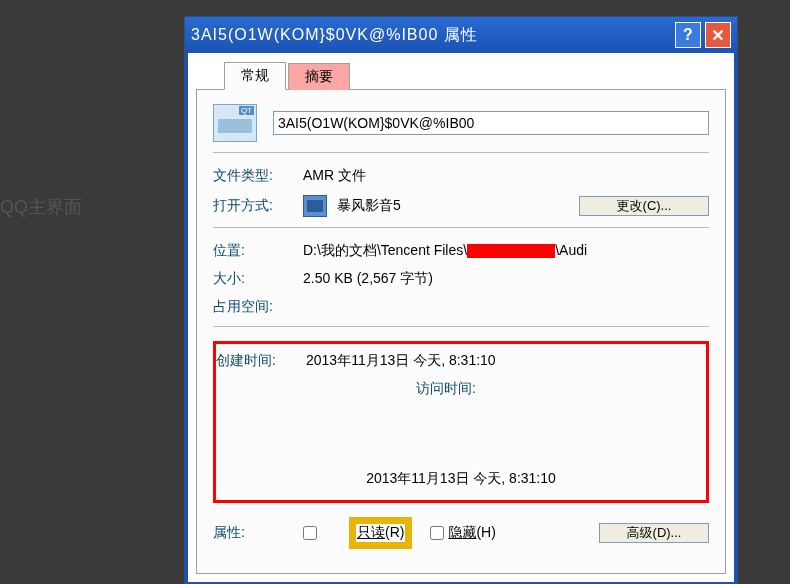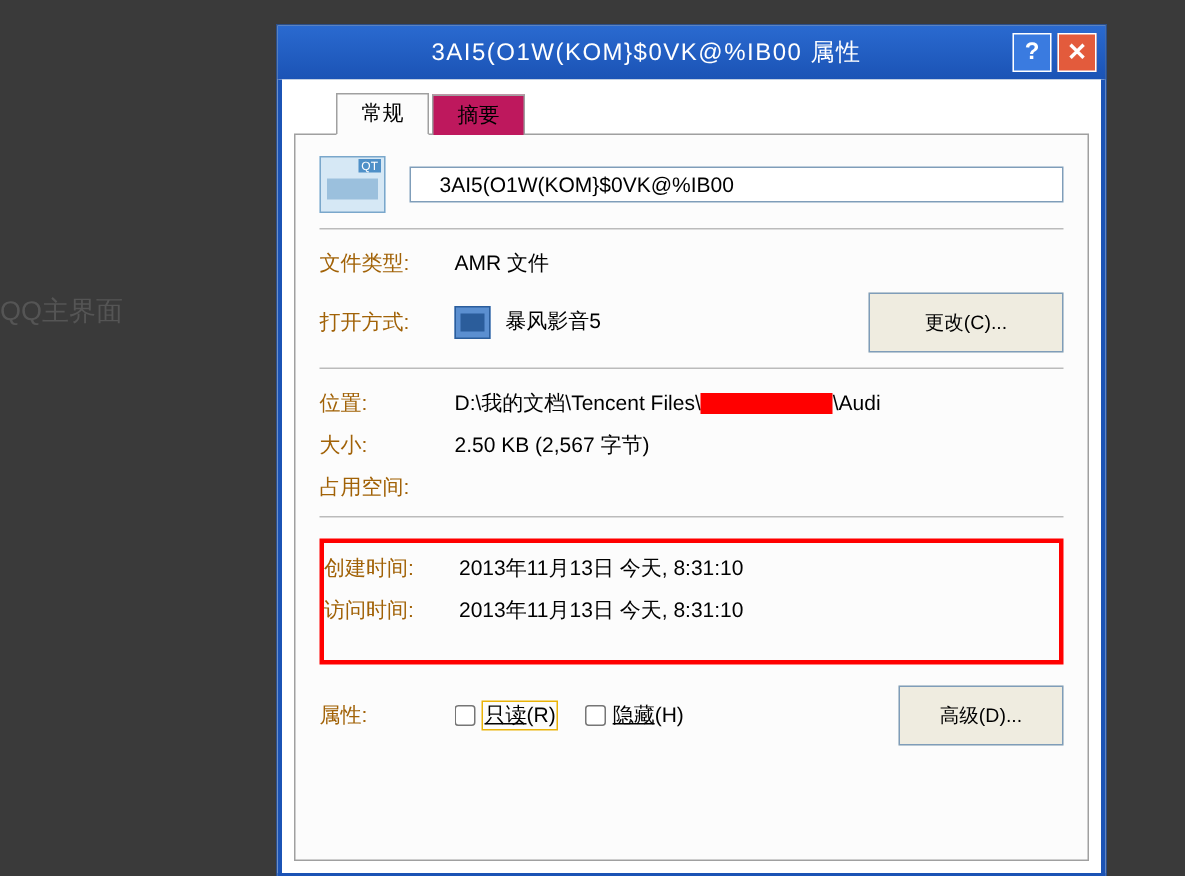--- a/index.html
+++ b/index.html
@@ -1,48 +1,48 @@
 <!DOCTYPE html>
 <html><head>
 <meta charset="utf-8">
 <style>
   html,body{margin:0;padding:0;width:790px;height:584px;font-family:"SimSun","宋体",Tahoma,sans-serif;font-size:14px;background:#3a3a3a;overflow:hidden;}
   .bg-left-label{position:absolute;left:0;top:195px;color:#555;font-size:18px;}
   .window{position:absolute;left:184px;top:16px;width:552px;height:568px;border:1px solid #2b4f8a;background:#ece9d8;display:flex;flex-direction:column;box-shadow:0 0 0 1px #1c3b73 inset;}
-  .titlebar{height:36px;background:linear-gradient(#2a6ad0,#1b53b5);display:flex;align-items:center;padding:0 6px;text-align:center;}
+  .titlebar{height:36px;background:linear-gradient(#2a6ad0,#1b53b5);display:flex;align-items:center;padding:0 6px;}
   .title{color:#fff;font-size:16px;letter-spacing:1px;flex:1;white-space:nowrap;overflow:hidden;}
   .tb-btn{width:24px;height:24px;margin-left:4px;border:1px solid #fff;display:flex;align-items:center;justify-content:center;color:#fff;font-weight:bold;font-size:16px;cursor:default;}
   .tb-help{background:#3a7be0;}
   .tb-close{background:#e35b3c;}
   .client{flex:1;background:#fff;border:3px solid #1b53b5;border-top:none;padding:8px;display:flex;flex-direction:column;}
   .tabs{display:flex;align-items:flex-end;height:28px;margin-left:28px;}
-  .tab{padding:4px 16px;border:1px solid #a0a0a0;border-bottom:none;background:#be185d;margin-right:2px;font-size:14px;position:relative;top:1px;}
+  .tab{padding:4px 16px;border:1px solid #a0a0a0;border-bottom:none;background:#fca5a5;margin-right:2px;font-size:14px;position:relative;top:1px;}
   .tab.active{background:#fcfcfc;border-bottom:1px solid #fcfcfc;}
   .panel{flex:1;border:1px solid #a0a0a0;background:#fcfcfc;padding:14px 16px;box-sizing:border-box;}
   .row{display:flex;align-items:center;margin-bottom:10px;}
-  .lbl{width:90px;flex:0 0 90px;color:#a16207;}
+  .lbl{width:90px;flex:0 0 90px;color:#0c4a6e;}
   .val{flex:1;color:#000;}
   .file-icon{width:42px;height:36px;background:#d6e8f5;border:1px solid #7aa7cb;display:inline-block;margin-right:16px;position:relative;}
   .file-icon::before{content:"QT";position:absolute;top:1px;right:2px;font-size:8px;background:#4f90c8;color:#fff;padding:0 2px;}
   .file-icon::after{content:"";position:absolute;left:4px;right:4px;top:14px;height:14px;background:#9bc0dd;}
-  .filename-input{flex:1;height:24px;border:1px solid #7f9db9;padding:2px 19px;font-family:inherit;font-size:14px;box-sizing:border-box;}
-  .btn{height:40px;padding:0 14px;border:1px solid #7f9db9;background:#efece0;font-family:inherit;font-size:13px;cursor:default;}
+  .filename-input{flex:1;height:24px;border:1px solid #7f9db9;padding:2px 4px;font-family:inherit;font-size:14px;box-sizing:border-box;}
+  .btn{height:20px;padding:0 14px;border:1px solid #7f9db9;background:#efece0;font-family:inherit;font-size:13px;cursor:default;}
   .divider{height:1px;background:#bbb;margin:8px 0 14px 0;}
   .app-icon{display:inline-block;width:22px;height:20px;background:#5b8fd0;border:1px solid #2b5d9b;margin-right:6px;vertical-align:middle;position:relative;}
   .app-icon::before{content:"";position:absolute;left:3px;top:4px;right:3px;bottom:4px;background:#2b5d9b;}
   .redact{display:inline-block;width:88px;height:14px;background:#ff0000;vertical-align:middle;}
-  .highlight-box{border:3px solid #ff0000;padding:8px 0 24px 0;margin:0 0 14px 0;}
+  .highlight-box{border:3px solid #ff0000;padding:8px 0 12px 0;margin:0 0 14px 0;}
   .highlight-box .row{margin-bottom:10px;}
-  .highlight-box .row:last-child{margin-bottom:0;}
+  .highlight-box .row:last-child{margin-bottom:0;flex-direction:column;}
   .checkbox{display:inline-flex;align-items:center;margin-right:18px;}
   .checkbox input{width:14px;height:14px;margin:0 4px 0 0;}
   .underline{text-decoration:underline;}
   .attr-row .val{display:flex;align-items:center;}
   .attr-row .spacer{flex:1;}
-  .redbox-underline{border:1px solid #eab308;padding:0 1px;}
+  .redbox-underline{border:7px solid #eab308;padding:0 1px;margin-left:28px;}
 </style>
 </head>
 <body>
 
 <div class="bg-left-label">QQ主界面</div>
 
 <div class="window">
   <div class="titlebar">
     <div class="title">3AI5(O1W(KOM}$0VK@%IB00 属性</div>
     <div class="tb-btn tb-help">?</div>

